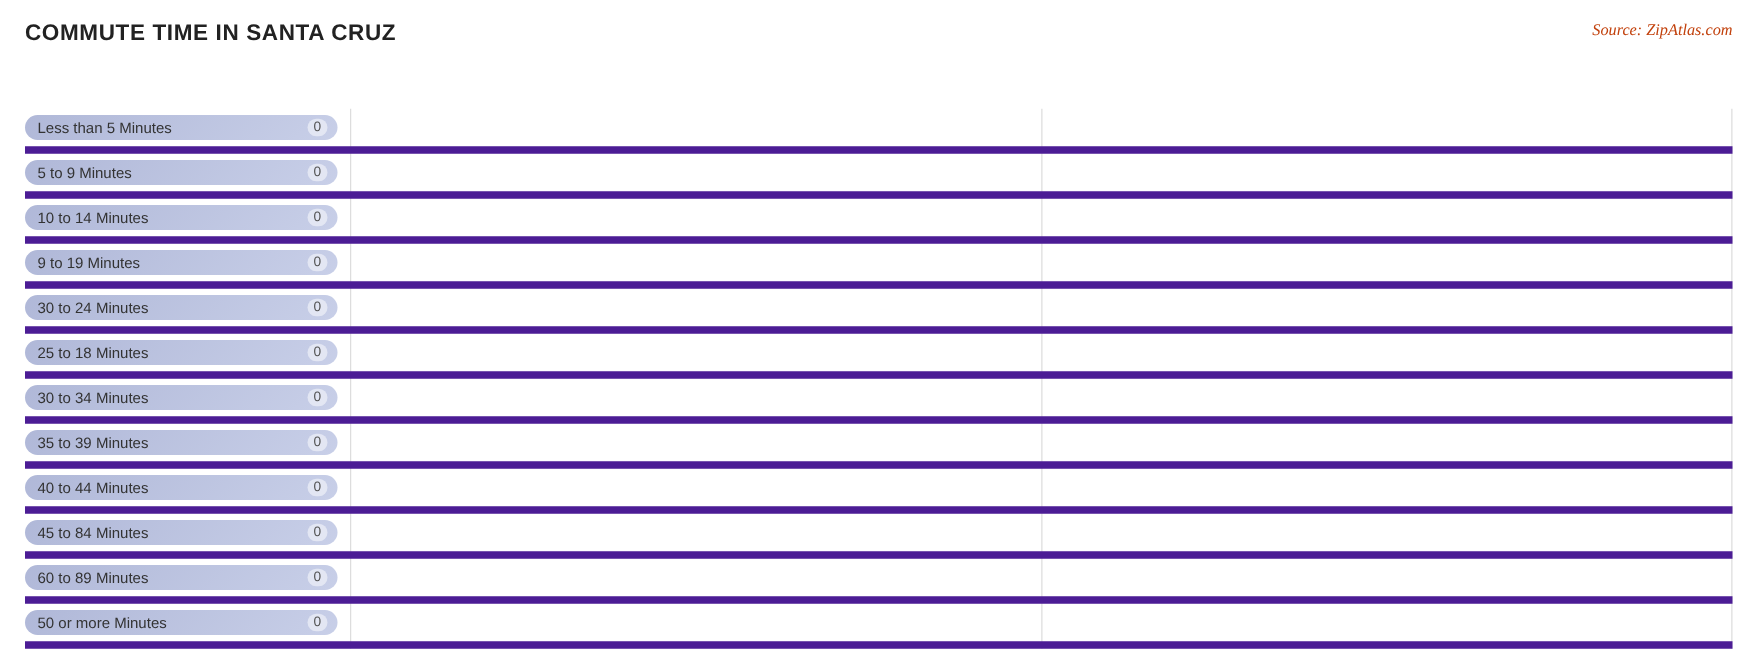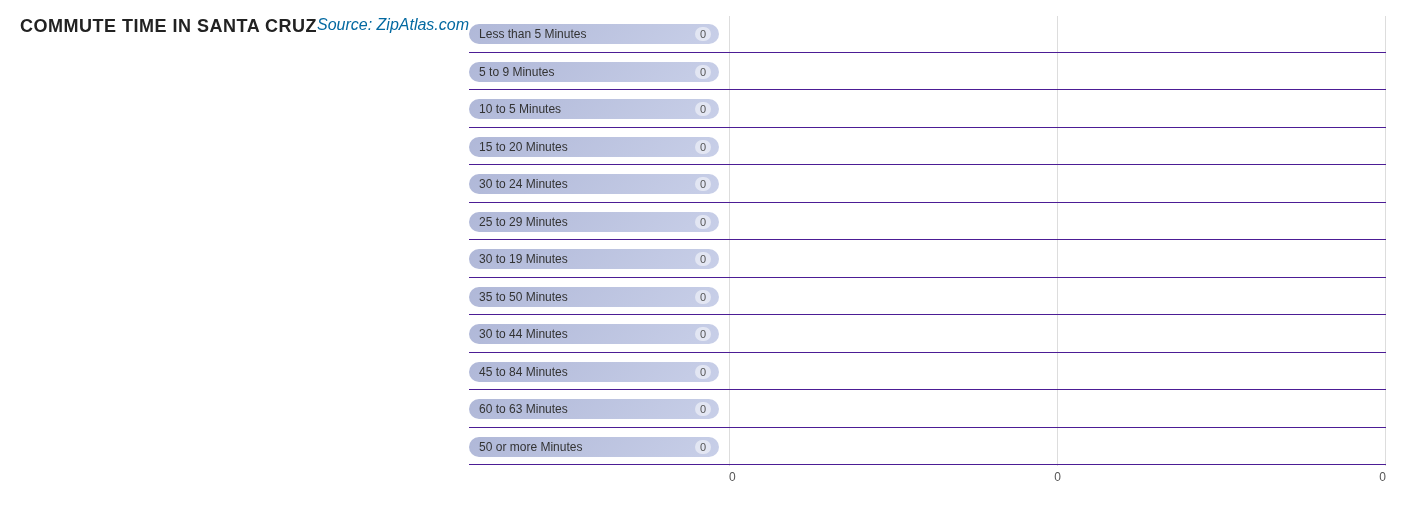--- a/index.html
+++ b/index.html
@@ -8,38 +8,40 @@
       font-family: Arial, sans-serif;
       width: 1406px;
       height: 524px;
       overflow: hidden;
     }
     .container {
       width: 1406px;
       height: 524px;
       padding: 16px 20px 40px 20px;
       display: flex;
-      flex-direction: row;
+      flex-direction: column;
+      gap: 40px;
     }
     .header-row {
       display: flex;
       justify-content: space-between;
       align-items: flex-start;
       margin-bottom: 10px;
     }
     .chart-title {
       font-size: 18px;
       font-weight: bold;
       color: #222;
       letter-spacing: 0.5px;
     }
     .source-text {
-      font-size: 16px;
-      color: #0369a1;
+      font-size: 13px;
+      color: #c2410c;
       font-style: italic;
+      font-family: Liberation Serif, serif;
     }
     .chart-area {
       flex: 1;
       display: flex;
       flex-direction: column;
       position: relative;
     }
     .bars-section {
       flex: 1;
       display: flex;
@@ -60,21 +62,21 @@
       width: 1px;
       background: #ddd;
       height: 100%;
     }
     .bar-row {
       display: flex;
       align-items: center;
       height: 36px;
       position: relative;
       z-index: 1;
-      border-bottom: 1px solid #4c1d95;
+      border-bottom: 6px solid #4c1d95;
     }
     .bar-row:first-child {
       border-top: 1px solid #e8e8e8;
     }
     .label-pill {
       display: flex;
       align-items: center;
       justify-content: space-between;
       background: linear-gradient(135deg, #b0b8d8 0%, #c8cfe8 100%);
       border-radius: 12px;
@@ -153,93 +155,93 @@
           <div class="label-pill">
             <span class="label-text">5 to 9 Minutes</span>
             <span class="label-value">0</span>
           </div>
           <div class="bar-track">
             <div class="bar-fill" style="width: 0%;"></div>
           </div>
         </div>
         <div class="bar-row">
           <div class="label-pill">
-            <span class="label-text">10 to 5 Minutes</span>
-            <span class="label-value">0</span>
-          </div>
-          <div class="bar-track">
-            <div class="bar-fill" style="width: 0%;"></div>
-          </div>
-        </div>
-        <div class="bar-row">
-          <div class="label-pill">
-            <span class="label-text">15 to 20 Minutes</span>
+            <span class="label-text">10 to 14 Minutes</span>
+            <span class="label-value">0</span>
+          </div>
+          <div class="bar-track">
+            <div class="bar-fill" style="width: 0%;"></div>
+          </div>
+        </div>
+        <div class="bar-row">
+          <div class="label-pill">
+            <span class="label-text">9 to 19 Minutes</span>
             <span class="label-value">0</span>
           </div>
           <div class="bar-track">
             <div class="bar-fill" style="width: 0%;"></div>
           </div>
         </div>
         <div class="bar-row">
           <div class="label-pill">
             <span class="label-text">30 to 24 Minutes</span>
             <span class="label-value">0</span>
           </div>
           <div class="bar-track">
             <div class="bar-fill" style="width: 0%;"></div>
           </div>
         </div>
         <div class="bar-row">
           <div class="label-pill">
-            <span class="label-text">25 to 29 Minutes</span>
-            <span class="label-value">0</span>
-          </div>
-          <div class="bar-track">
-            <div class="bar-fill" style="width: 0%;"></div>
-          </div>
-        </div>
-        <div class="bar-row">
-          <div class="label-pill">
-            <span class="label-text">30 to 19 Minutes</span>
-            <span class="label-value">0</span>
-          </div>
-          <div class="bar-track">
-            <div class="bar-fill" style="width: 0%;"></div>
-          </div>
-        </div>
-        <div class="bar-row">
-          <div class="label-pill">
-            <span class="label-text">35 to 50 Minutes</span>
-            <span class="label-value">0</span>
-          </div>
-          <div class="bar-track">
-            <div class="bar-fill" style="width: 0%;"></div>
-          </div>
-        </div>
-        <div class="bar-row">
-          <div class="label-pill">
-            <span class="label-text">30 to 44 Minutes</span>
+            <span class="label-text">25 to 18 Minutes</span>
+            <span class="label-value">0</span>
+          </div>
+          <div class="bar-track">
+            <div class="bar-fill" style="width: 0%;"></div>
+          </div>
+        </div>
+        <div class="bar-row">
+          <div class="label-pill">
+            <span class="label-text">30 to 34 Minutes</span>
+            <span class="label-value">0</span>
+          </div>
+          <div class="bar-track">
+            <div class="bar-fill" style="width: 0%;"></div>
+          </div>
+        </div>
+        <div class="bar-row">
+          <div class="label-pill">
+            <span class="label-text">35 to 39 Minutes</span>
+            <span class="label-value">0</span>
+          </div>
+          <div class="bar-track">
+            <div class="bar-fill" style="width: 0%;"></div>
+          </div>
+        </div>
+        <div class="bar-row">
+          <div class="label-pill">
+            <span class="label-text">40 to 44 Minutes</span>
             <span class="label-value">0</span>
           </div>
           <div class="bar-track">
             <div class="bar-fill" style="width: 0%;"></div>
           </div>
         </div>
         <div class="bar-row">
           <div class="label-pill">
             <span class="label-text">45 to 84 Minutes</span>
             <span class="label-value">0</span>
           </div>
           <div class="bar-track">
             <div class="bar-fill" style="width: 0%;"></div>
           </div>
         </div>
         <div class="bar-row">
           <div class="label-pill">
-            <span class="label-text">60 to 63 Minutes</span>
+            <span class="label-text">60 to 89 Minutes</span>
             <span class="label-value">0</span>
           </div>
           <div class="bar-track">
             <div class="bar-fill" style="width: 0%;"></div>
           </div>
         </div>
         <div class="bar-row">
           <div class="label-pill">
             <span class="label-text">50 or more Minutes</span>
             <span class="label-value">0</span>

